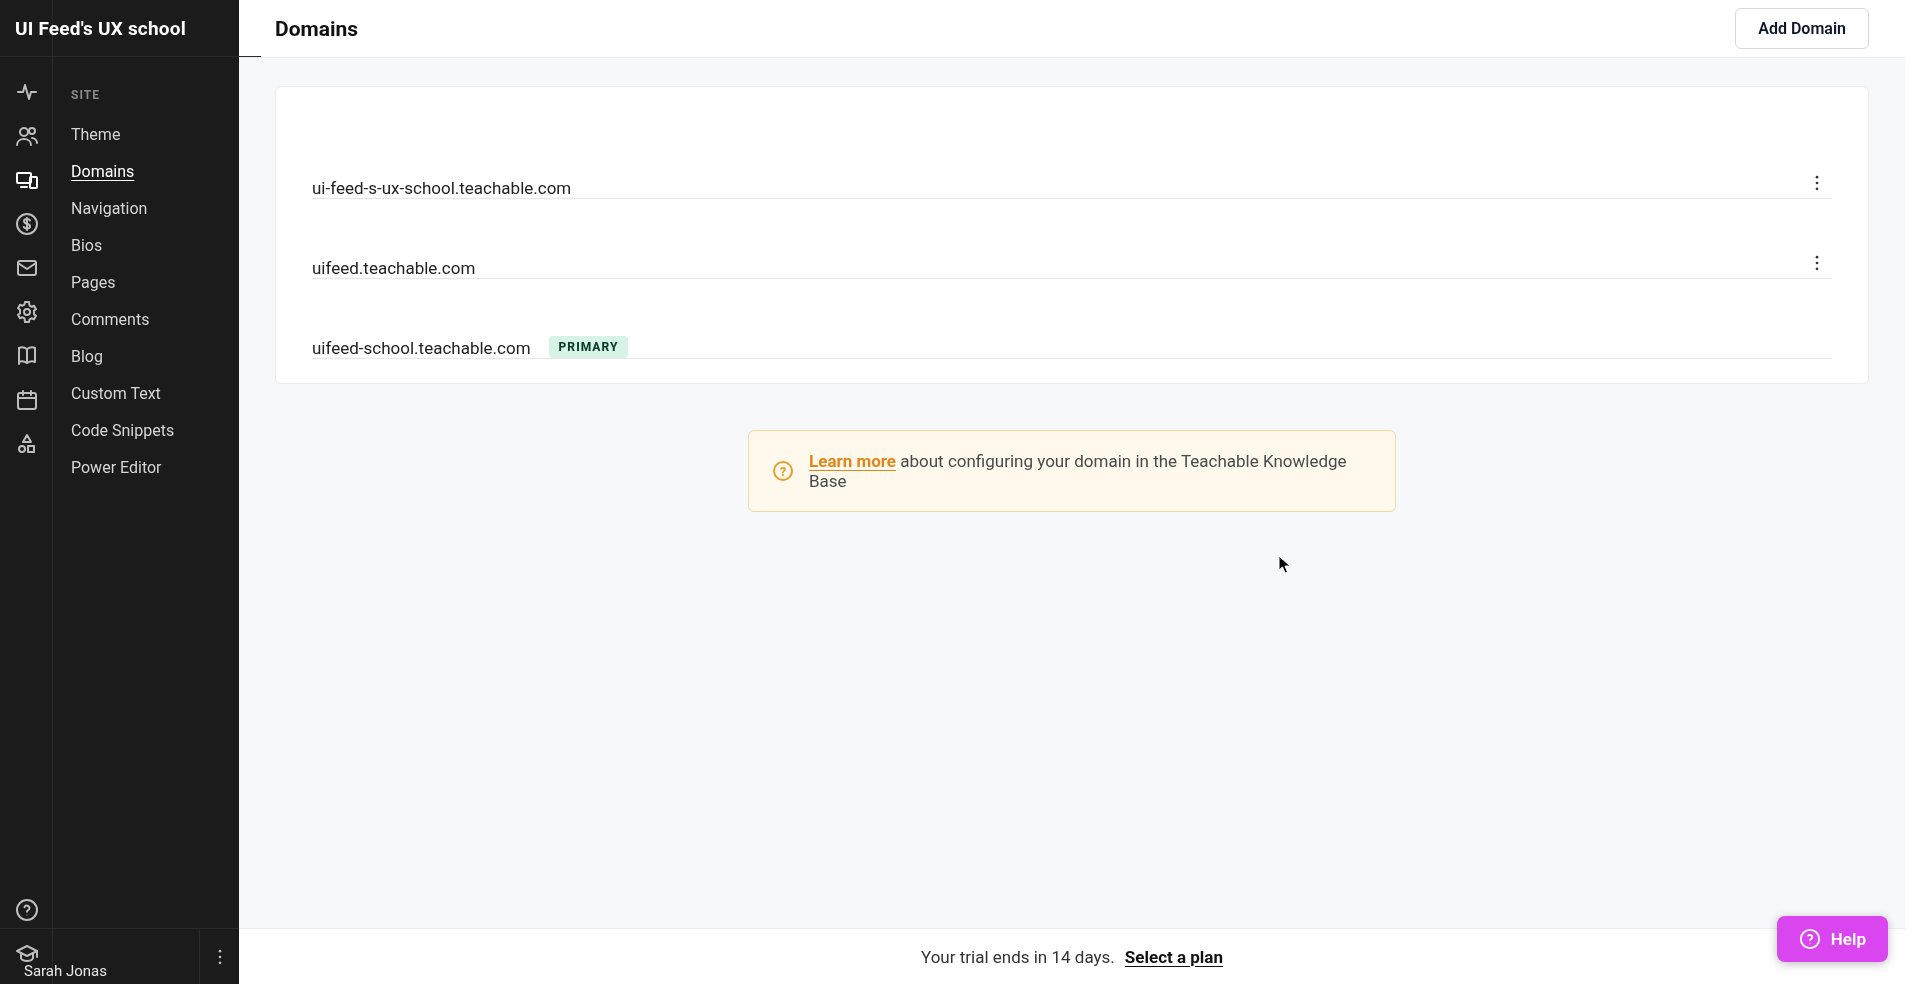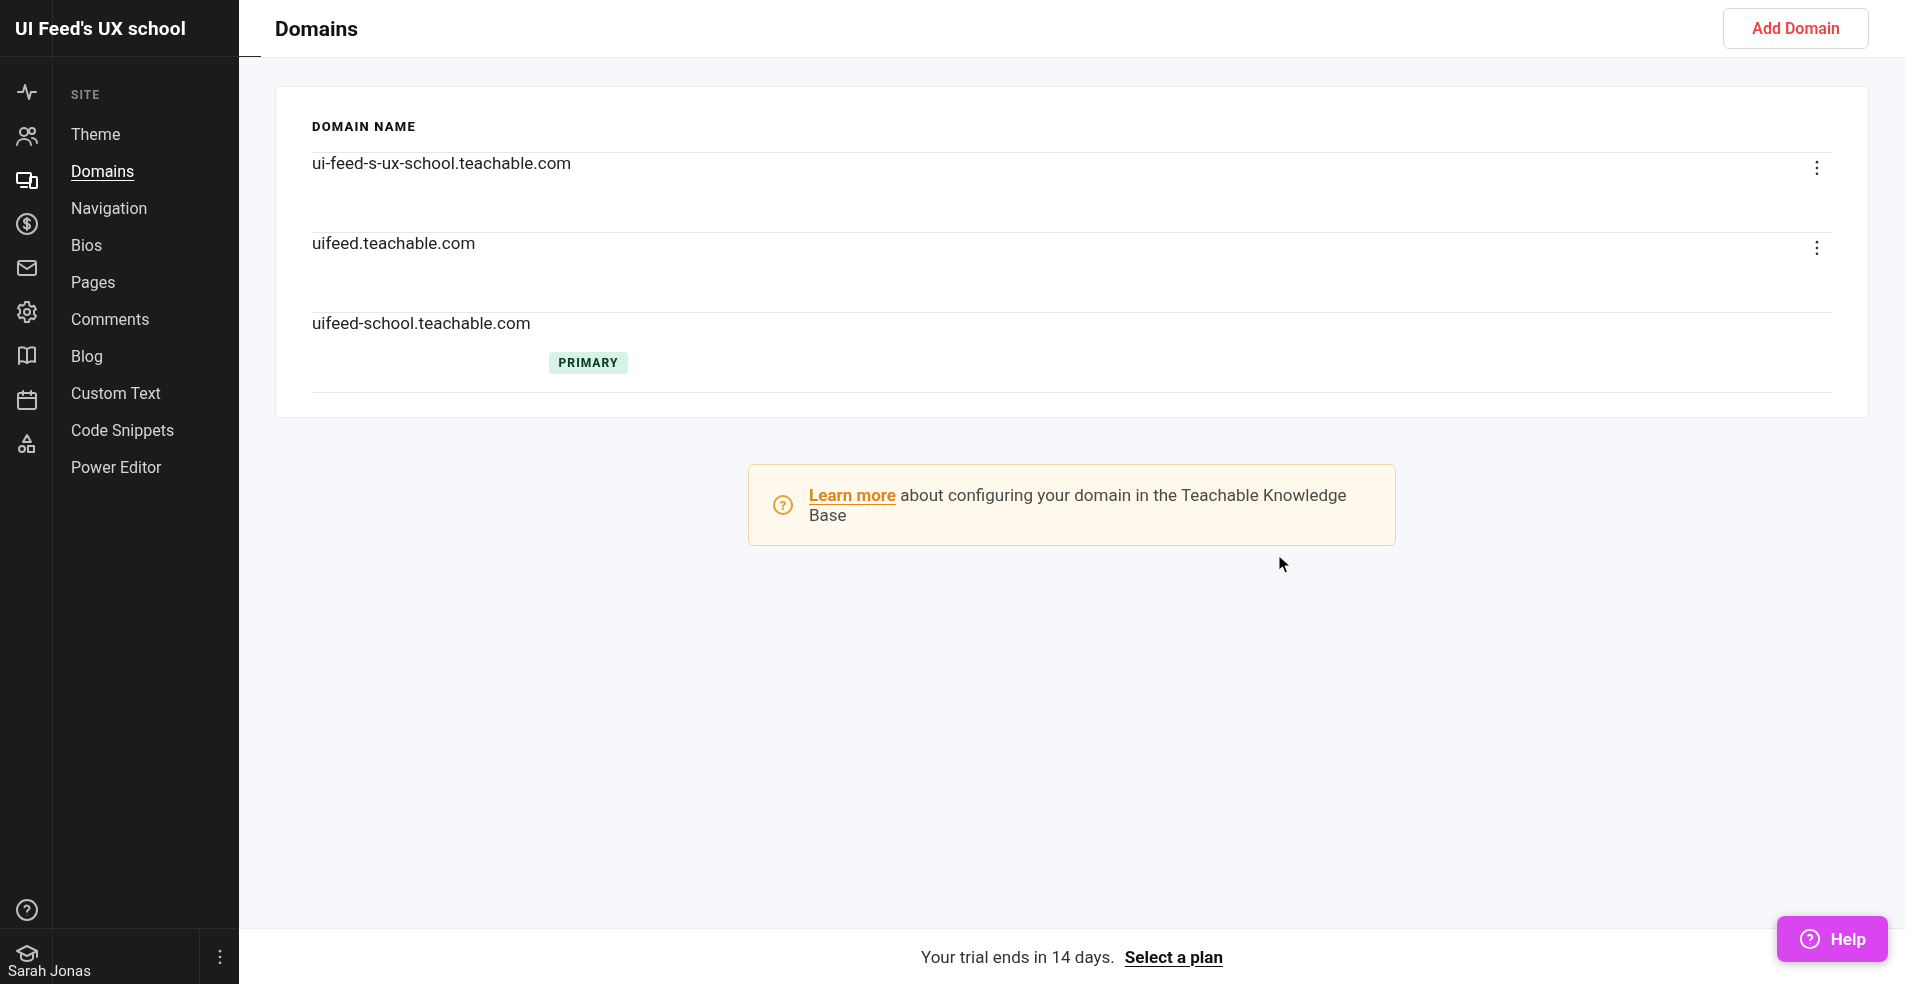--- a/index.html
+++ b/index.html
@@ -41,54 +41,54 @@
 .side-item.active { color:#fff; text-decoration:underline; text-underline-offset:3px; }
 .sidepanel .spacer { flex:1; }
 
 
 .user-footer {
   position:absolute; left:-53px; bottom:0; width:292px; height:56px; 
   width:239px;
   border-top:1px solid #2a2a2a; display:flex; align-items:center;
   color:#e6e6e6; font-size:15px;
 }
-.user-footer .name { padding-left:8px; flex:1;margin-top:28px; }
+.user-footer .name { padding-left:24px; flex:1;margin-top:28px; }
 .user-footer .more {
   width:40px; height:56px; display:flex; align-items:center; justify-content:center;
   border-left:1px solid #2a2a2a; cursor:pointer; color:#bbb;
 }
 .user-footer .more svg { width:20px; height:20px; }
 
 
 .main { flex:1; display:flex; flex-direction:column; background:#f7f8fb; min-width:0; }
 
 .topbar {
   height:58px; background:#fff; display:flex; align-items:center;
   padding:0 36px; border-bottom:1px solid #ececf0;
 }
 .topbar .title { font-size:21px; font-weight:700; color:#111; }
 .topbar .grow { flex:1; }
 .btn-outline {
-  border:1px solid #d7d7de; background:#fff; color:#ef4444;
-  padding:10px 28px; border-radius:6px; font-size:16px; font-weight:600;
+  border:1px solid #d7d7de; background:#fff; color:#0f172a;
+  padding:10px 22px; border-radius:6px; font-size:16px; font-weight:600;
   cursor:pointer;
 }
 
 .content { flex:1; padding:28px 36px 0 36px; overflow:auto; position:relative; }
 
 .card {
   background:#fff; border:1px solid #ececf0; border-radius:6px;
   padding:32px 36px 24px 36px;
 }
 .th {
   font-size:13px; font-weight:800; letter-spacing:1.2px; color:#111;
   padding-bottom:18px; border-bottom:1px solid #e6e6ea;
 }
 .row {
-  display:flex; align-items:flex-start; height:80px;
+  display:flex; align-items:flex-end; height:80px;
   border-bottom:1px solid #e6e6ea;
 }
 .row .domain { font-size:17px; color:#222; }
 .row .grow { flex:1; }
 .badge {
   background:#d6f3e5; color:#0a3d2a; font-size:12px; font-weight:800;
   letter-spacing:1px; padding:4px 10px; border-radius:4px; margin-left:18px;margin-top:39px;
 }
 .kebab { width:30px; height:30px; display:flex; align-items:center; justify-content:center; cursor:pointer; color:#333; }
 .kebab svg { width:20px; height:20px; }
@@ -248,21 +248,20 @@
 
   <div class="main">
     <div class="topbar">
       <div class="title">Domains</div>
       <div class="grow"></div>
       <button class="btn-outline">Add Domain</button>
     </div>
 
     <div class="content">
       <div class="card">
-        <div class="th">DOMAIN NAME</div>
         <div id="rows">
             <div class="row">
               <div class="domain">ui-feed-s-ux-school.teachable.com</div>
               <div class="grow"></div>
               <div class="kebab">
                 <svg viewBox="0 0 24 24">
                   <circle cx="12" cy="5" r="1.6" fill="currentColor"></circle>
                   <circle cx="12" cy="12" r="1.6" fill="currentColor"></circle>
                   <circle cx="12" cy="19" r="1.6" fill="currentColor"></circle>
                 </svg>

